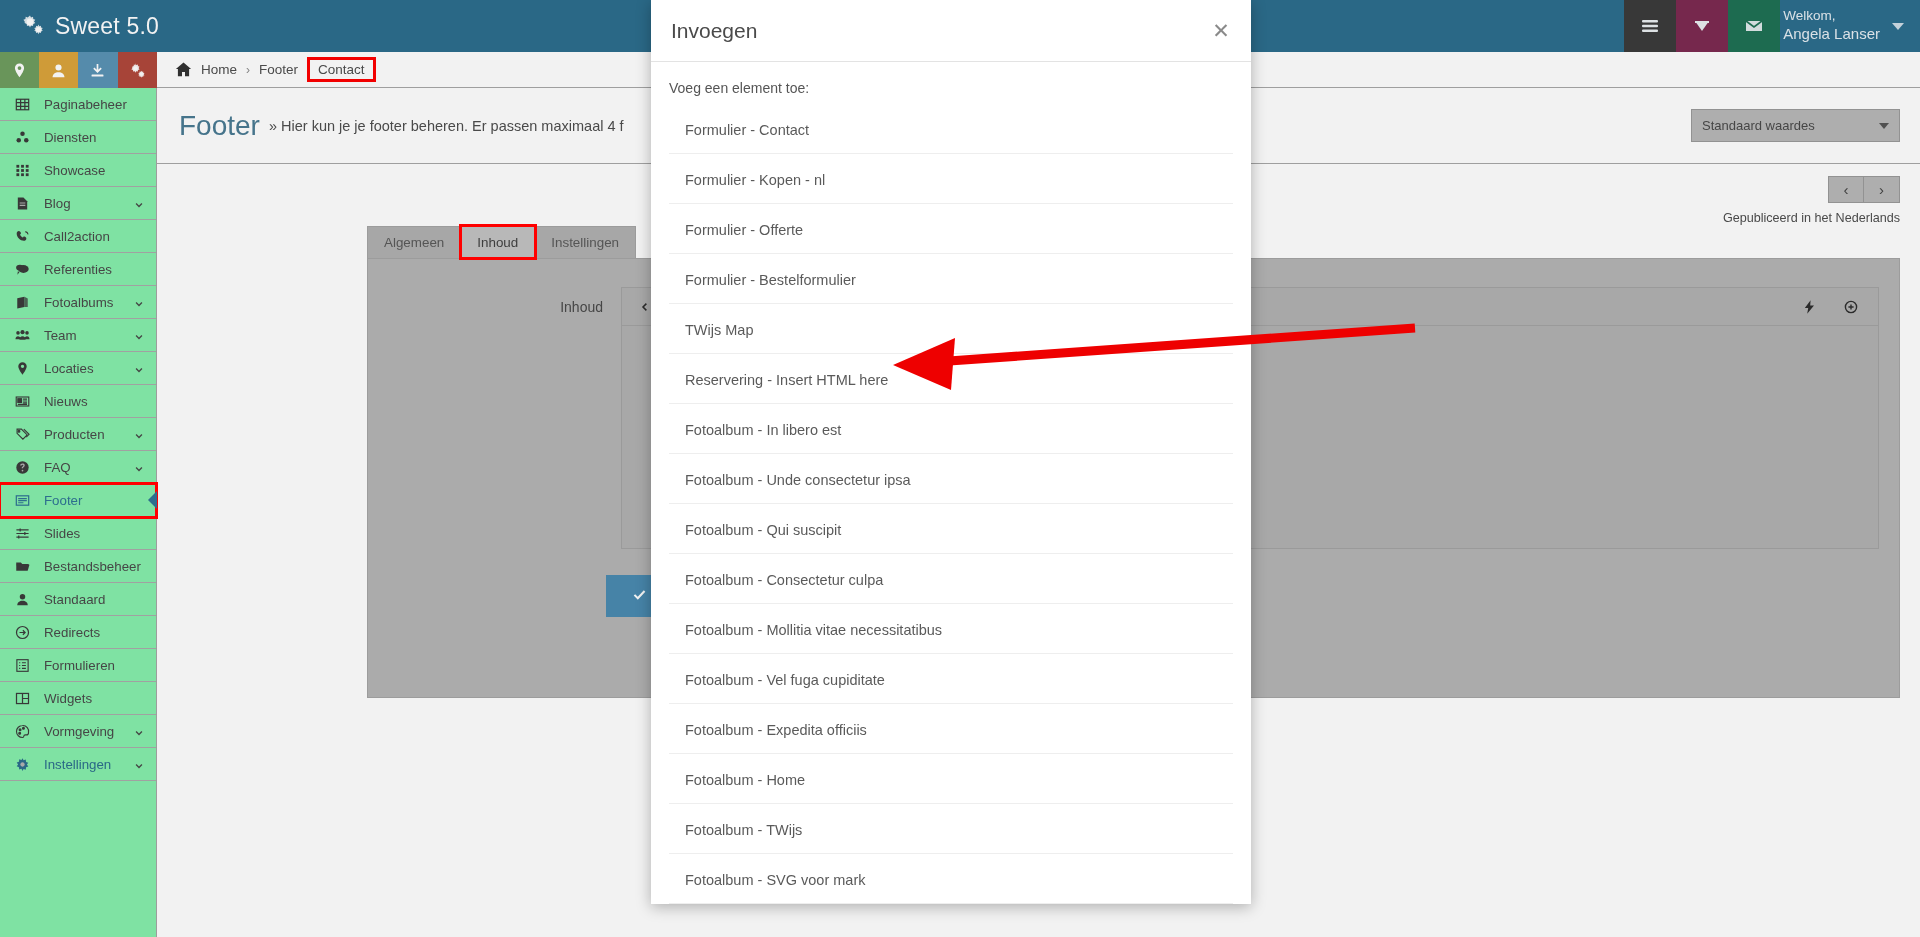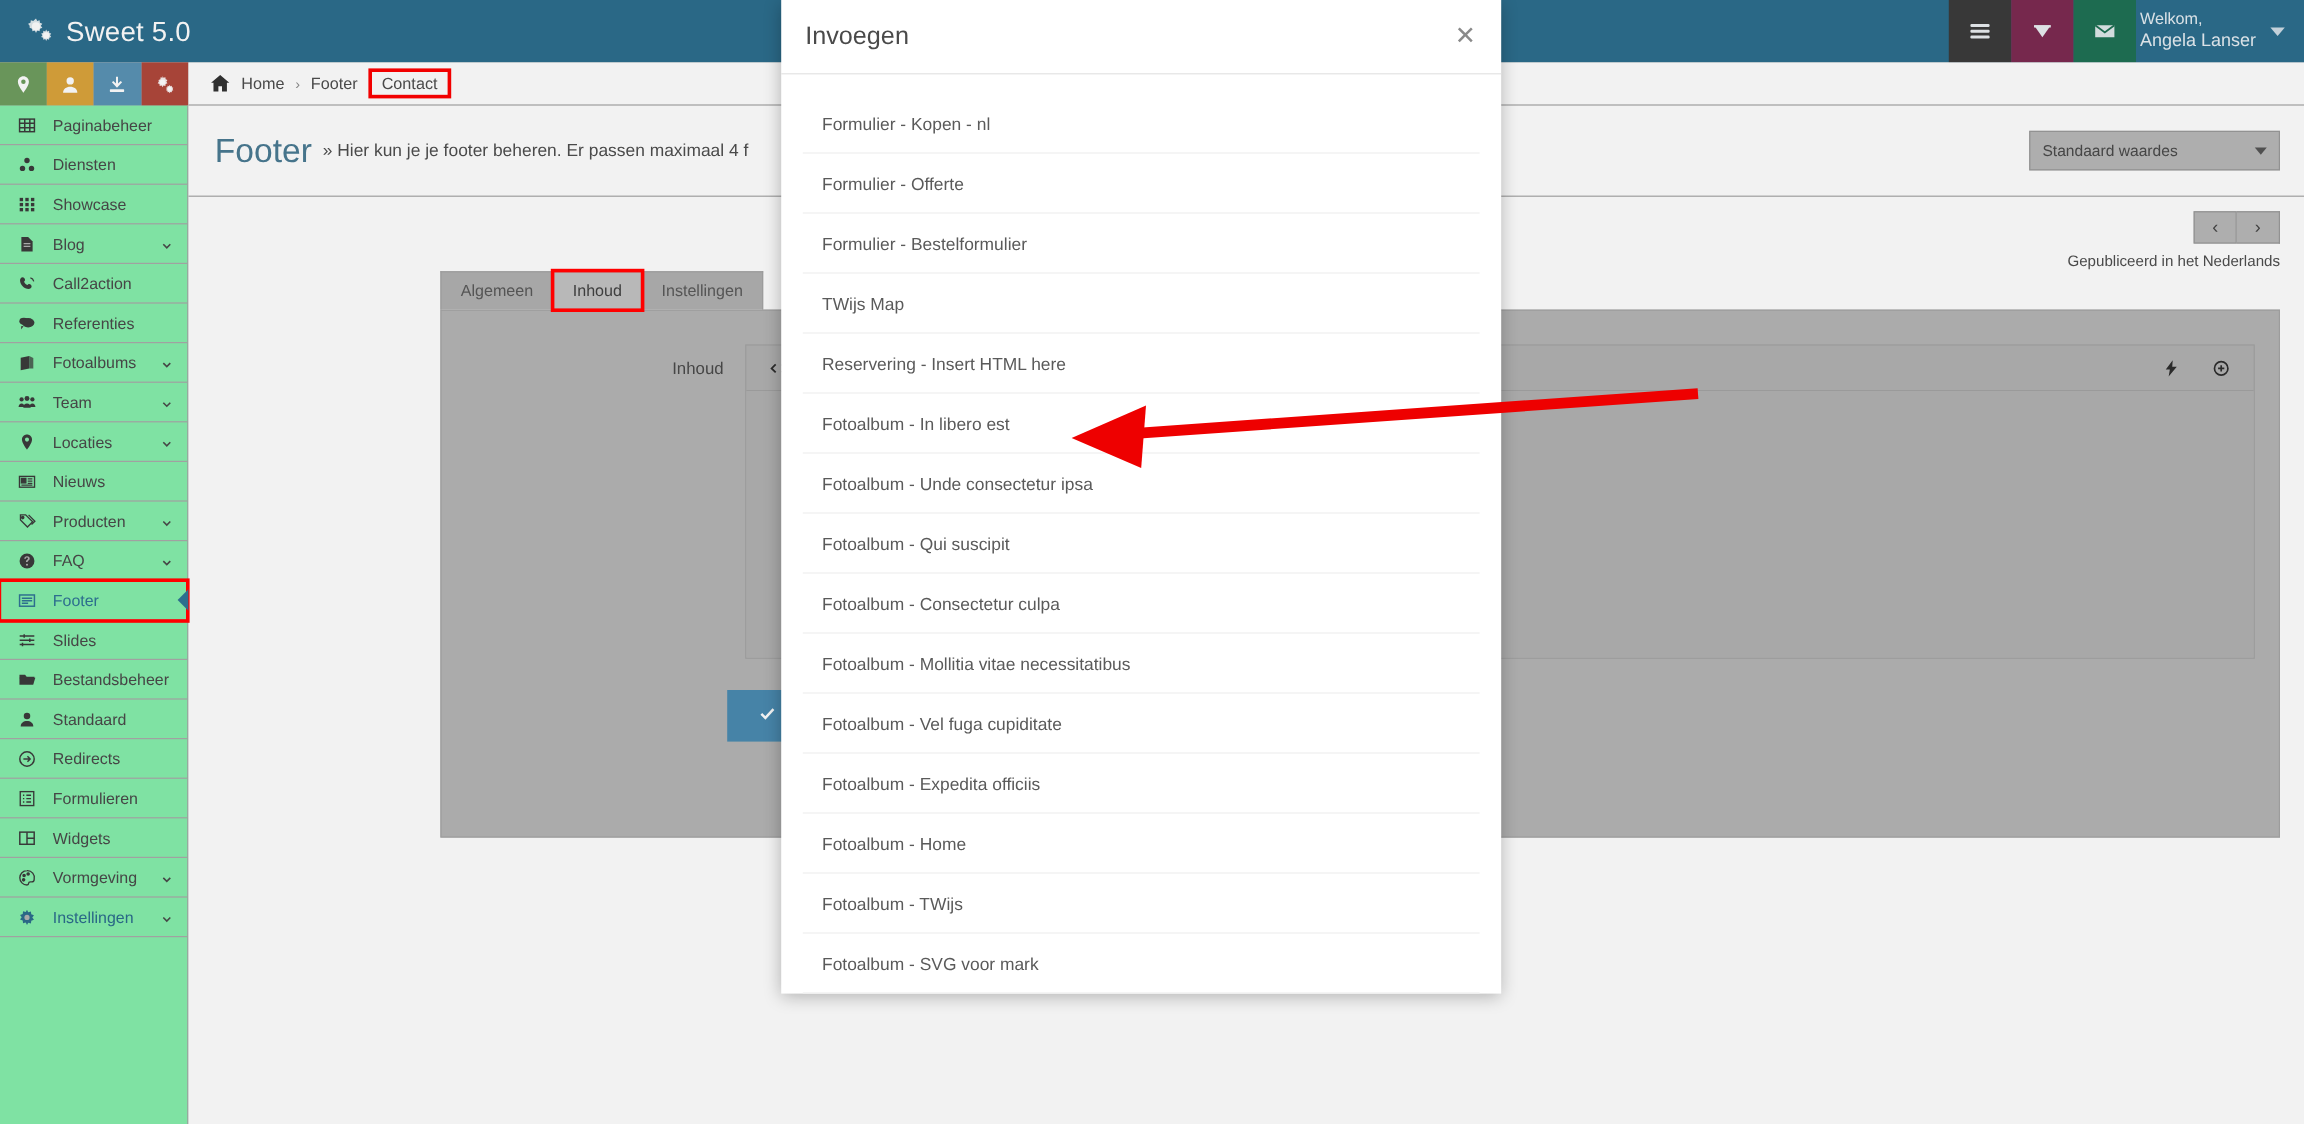--- a/index.html
+++ b/index.html
@@ -615,21 +615,23 @@
   </main>
 
   <div class="backdrop"></div>
 
   <div class="modal">
     <div class="modal-head">
       <span class="modal-title">Invoegen</span>
       <span class="modal-close">✕</span>
     </div>
     <div class="modal-body">
+      <div class="modal-hint">Voeg een element toe:</div>
       <div class="elem-list">
+        <div class="elem-item">Formulier - Contact</div>
         <div class="elem-item">Formulier - Kopen - nl</div>
         <div class="elem-item">Formulier - Offerte</div>
         <div class="elem-item">Formulier - Bestelformulier</div>
         <div class="elem-item">TWijs Map</div>
         <div class="elem-item">Reservering - Insert HTML here</div>
         <div class="elem-item">Fotoalbum - In libero est</div>
         <div class="elem-item">Fotoalbum - Unde consectetur ipsa</div>
         <div class="elem-item">Fotoalbum - Qui suscipit</div>
         <div class="elem-item">Fotoalbum - Consectetur culpa</div>
         <div class="elem-item">Fotoalbum - Mollitia vitae necessitatibus</div>

